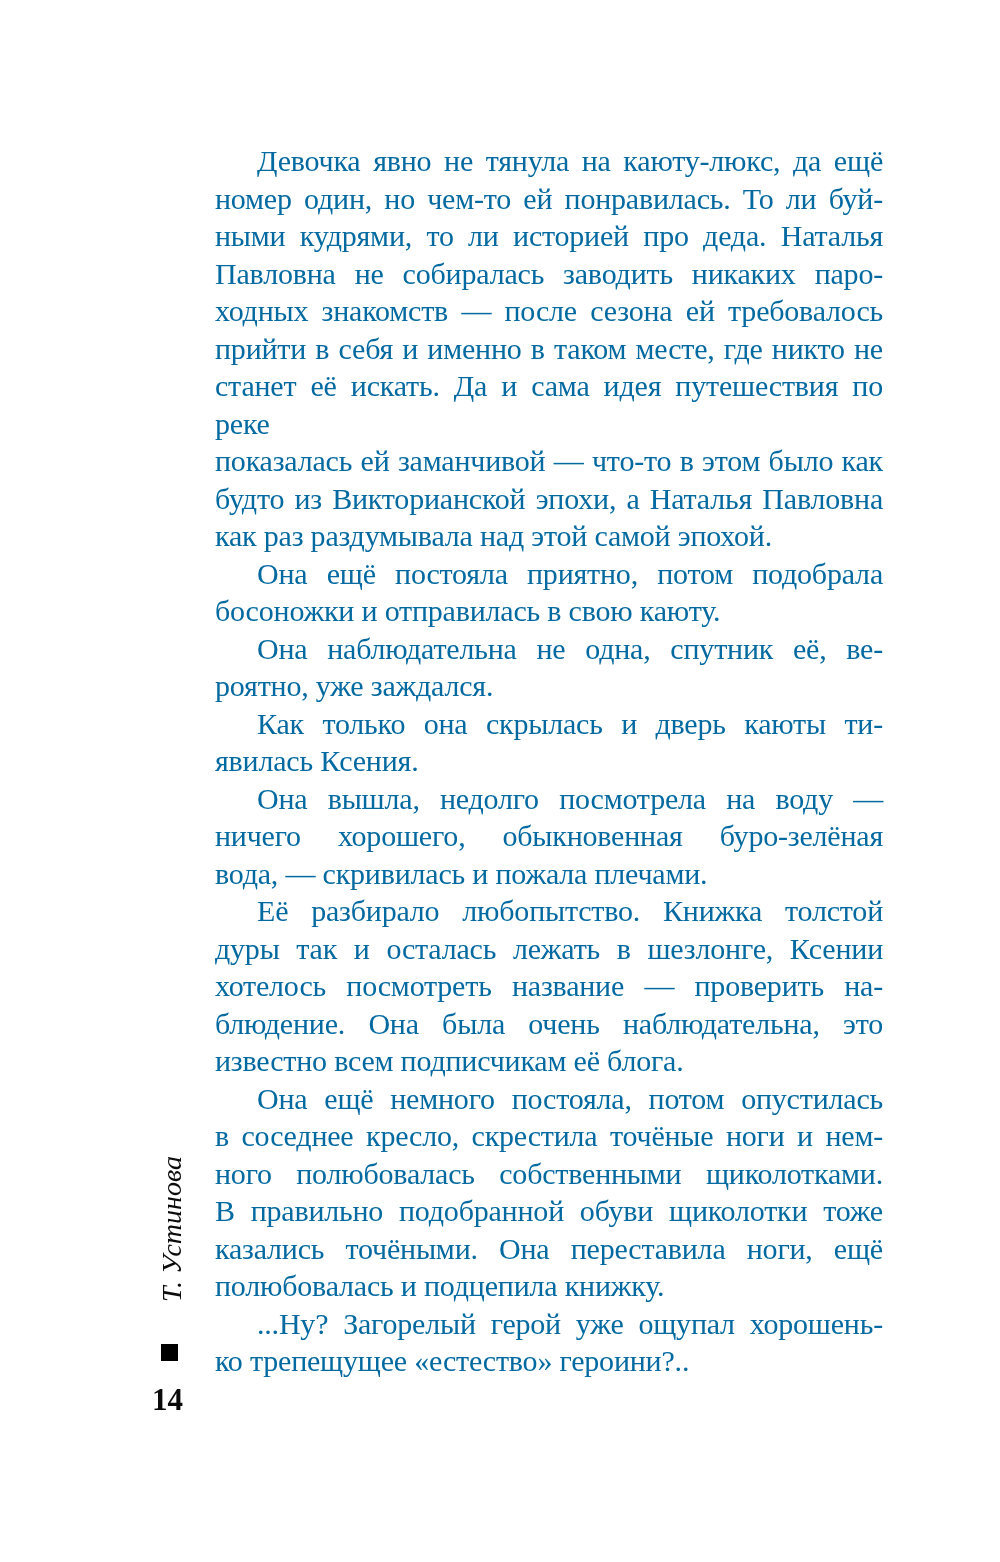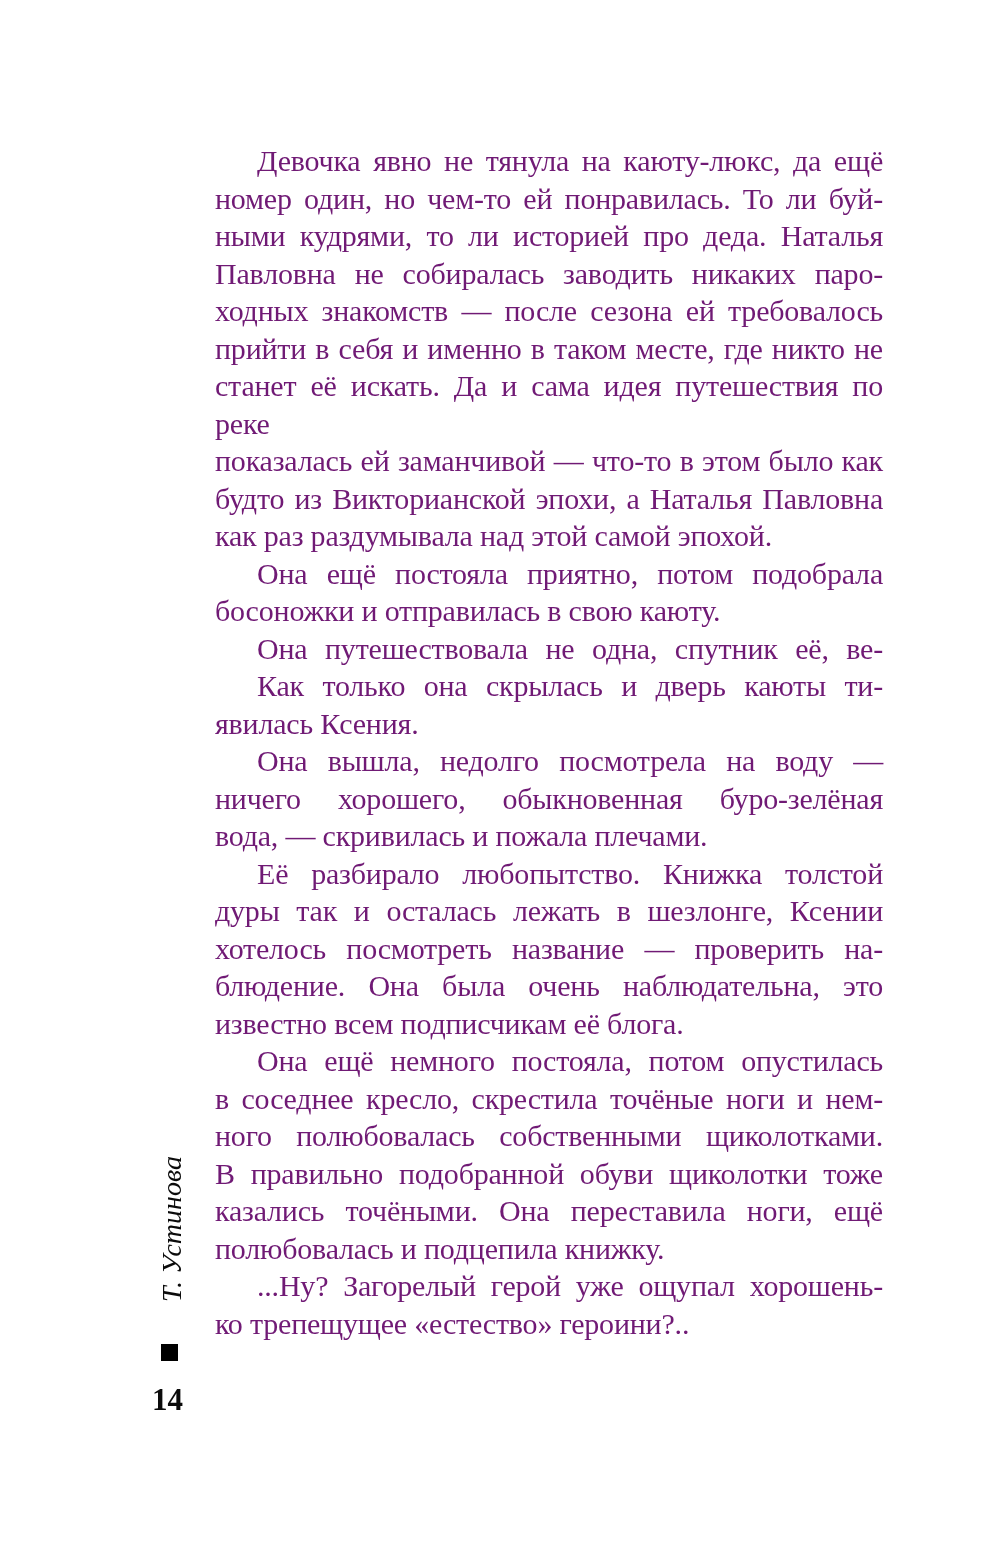--- a/index.html
+++ b/index.html
@@ -17,21 +17,21 @@
     color: #0b0b0b;
   }
   
   .body-text {
     position: absolute;
     left: 215px;
     top: 142px;
     width: 668px;
     font-size: 30px;
     letter-spacing: -0.2px;
-    color: #701a75;
+    color: #0369a1;
   }
   .para {
     margin: 0;
     padding: 0;
   }
   .line {
     line-height: 37.5px;
     text-align: justify;
     text-align-last: justify;
     text-justify: inter-word;
@@ -98,21 +98,22 @@
         <div class="line">станет её искать. Да и сама идея путешествия по реке</div>
         <div class="line">показалась ей заманчивой — что-то в этом было как</div>
         <div class="line">будто из Викторианской эпохи, а Наталья Павловна</div>
         <div class="line last">как раз раздумывала над этой самой эпохой.</div>
       </div>
       <div class="para">
         <div class="line first">Она ещё постояла приятно, потом подобрала</div>
         <div class="line last">босоножки и отправилась в свою каюту.</div>
       </div>
       <div class="para">
-        <div class="line first">Она путешествовала не одна, спутник её, ве-</div>
+        <div class="line first">Она наблюдательна не одна, спутник её, ве-</div>
+        <div class="line last">роятно, уже заждался.</div>
       </div>
       <div class="para">
         <div class="line first">Как только она скрылась и дверь каюты ти-</div>
         <div class="line last">явилась Ксения.</div>
       </div>
       <div class="para">
         <div class="line first">Она вышла, недолго посмотрела на воду —</div>
         <div class="line">ничего хорошего, обыкновенная буро-зелёная</div>
         <div class="line last">вода, — скривилась и пожала плечами.</div>
       </div>

